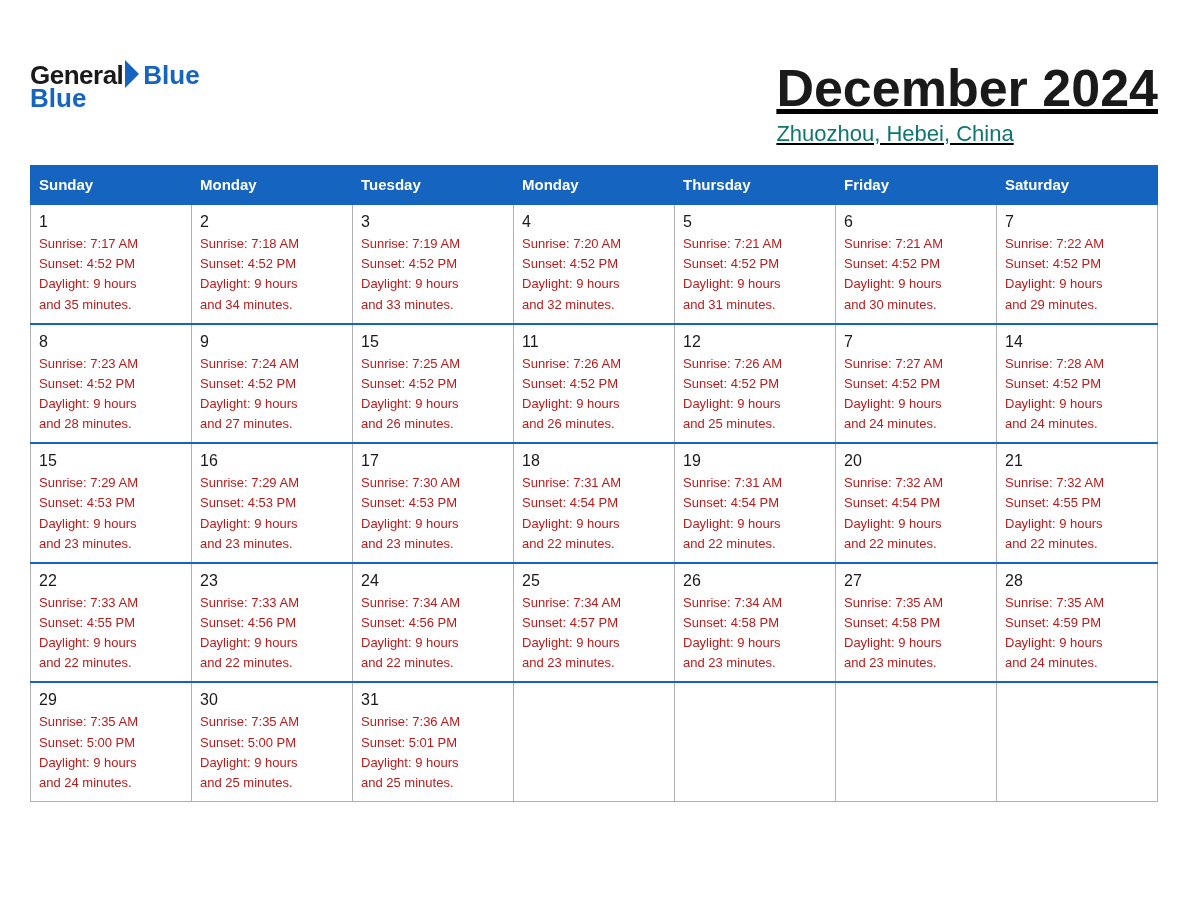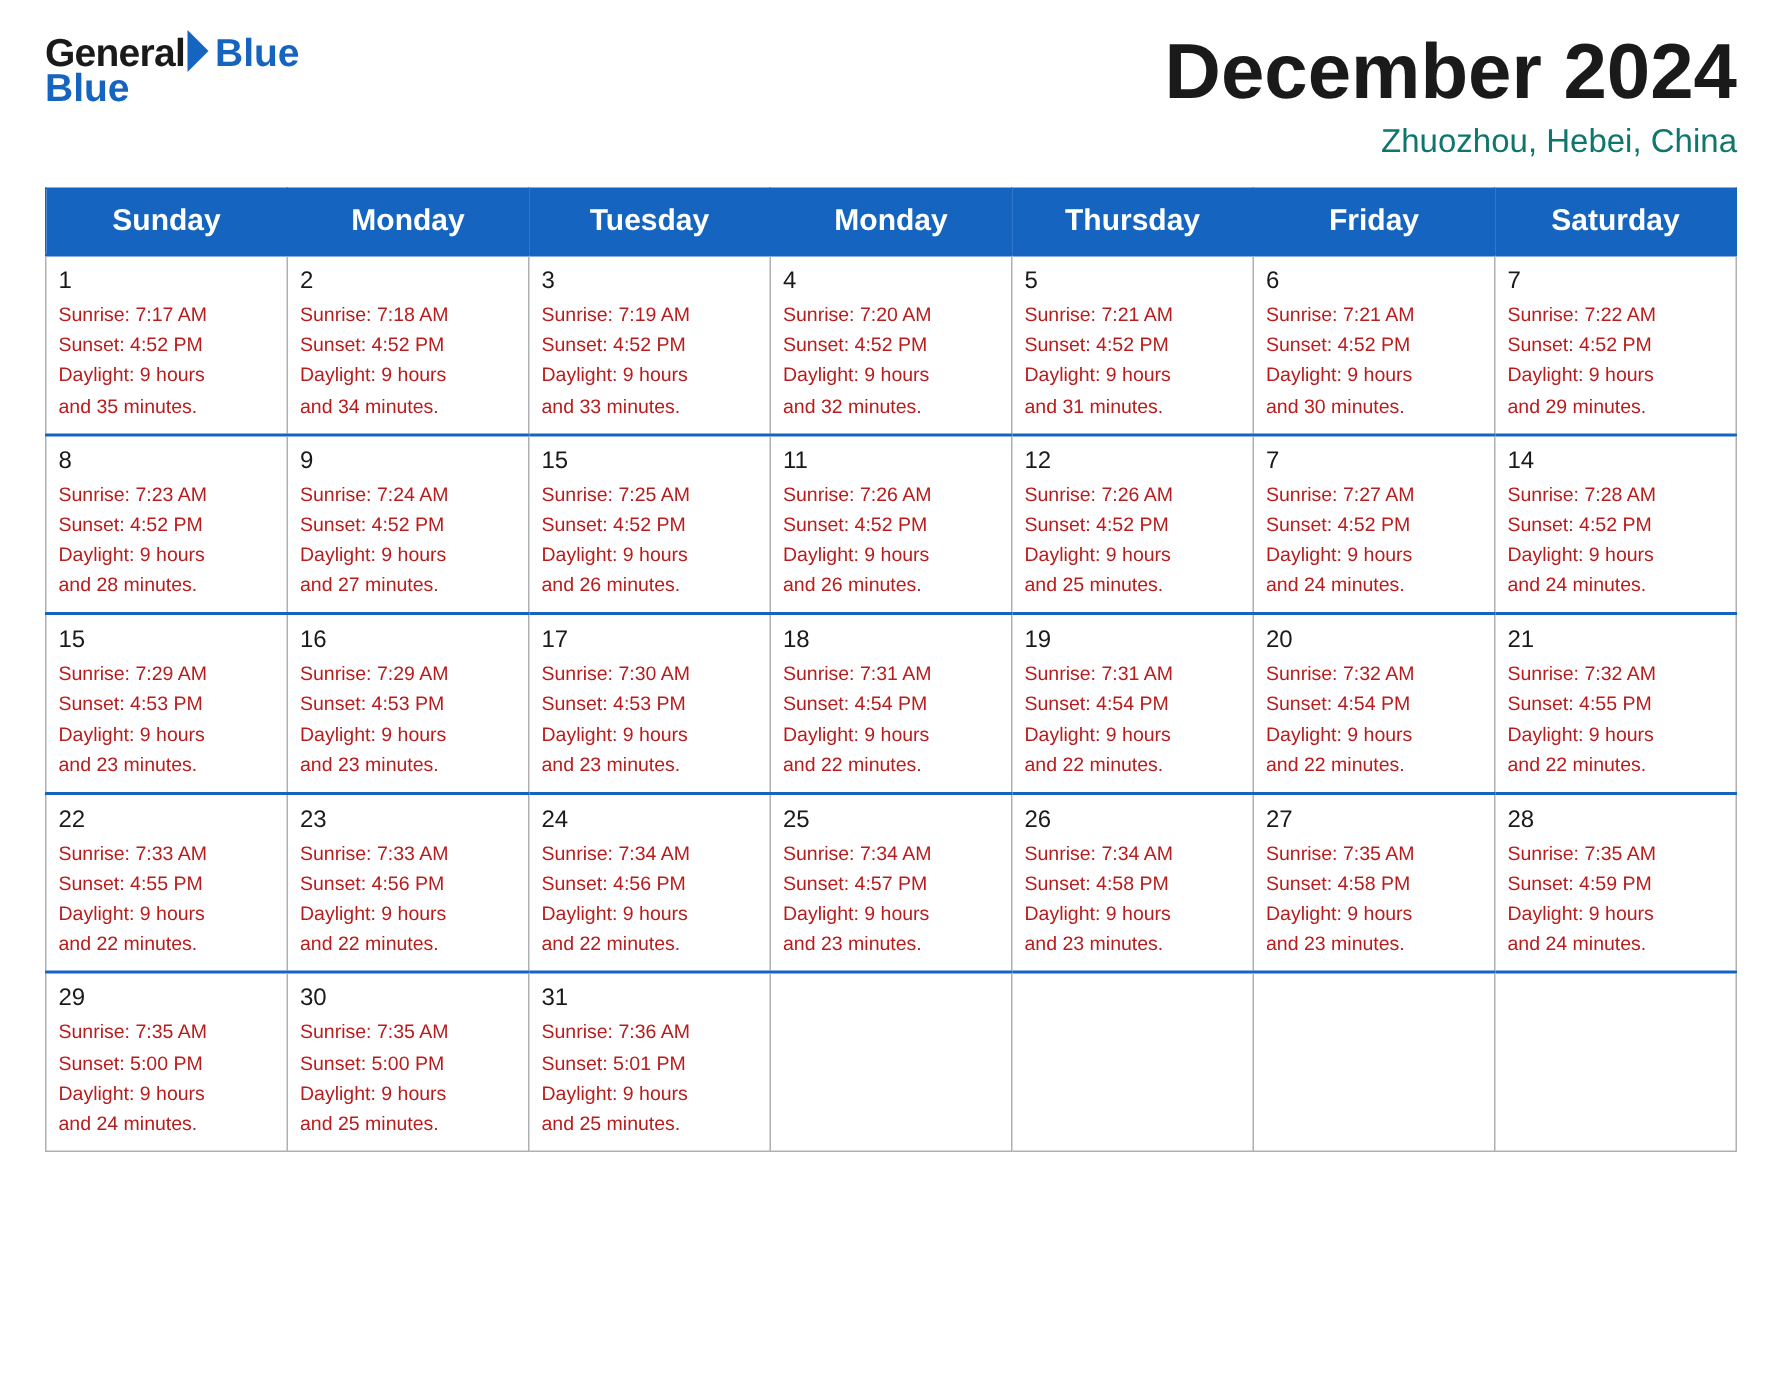--- a/index.html
+++ b/index.html
@@ -8,20 +8,21 @@
       background: #ffffff;
       width: 1188px;
       min-height: 918px;
       padding: 20px 30px;
     }
     .header {
       display: flex;
       justify-content: space-between;
       align-items: flex-start;
       margin-bottom: 18px;
+      margin-top: 40px;
     }
     .logo {
       display: flex;
       flex-direction: column;
       align-items: flex-start;
     }
     .logo-top {
       display: flex;
       align-items: center;
     }
@@ -47,45 +48,45 @@
       margin-left: 4px;
     }
     .logo-bottom {
       font-size: 26px;
       font-weight: bold;
       color: #1565c0;
       margin-top: -8px;
       margin-left: 0;
     }
     .title-block {
-      text-align: right;
+      text-decoration: underline;
     }
     .month-title {
       font-size: 52px;
       font-weight: bold;
       color: #1a1a1a;
       line-height: 1.1;
     }
     .location-title {
       font-size: 22px;
       color: #0f766e;
       margin-top: 4px;
     }
     table {
       width: 100%;
       border-collapse: collapse;
       table-layout: fixed;
     }
     thead tr th {
       background-color: #1565c0;
       color: #ffffff;
-      font-size: 20px;
+      font-size: 15px;
       font-weight: bold;
       padding: 10px 8px;
-      text-align: center;
+      text-align: left;
       border: 1px solid #1565c0;
     }
     tbody tr td {
       vertical-align: top;
       padding: 8px 8px;
       font-size: 13px;
       color: #222;
       border: 1px solid #b0b0b0;
       background: #ffffff;
       height: 110px;

